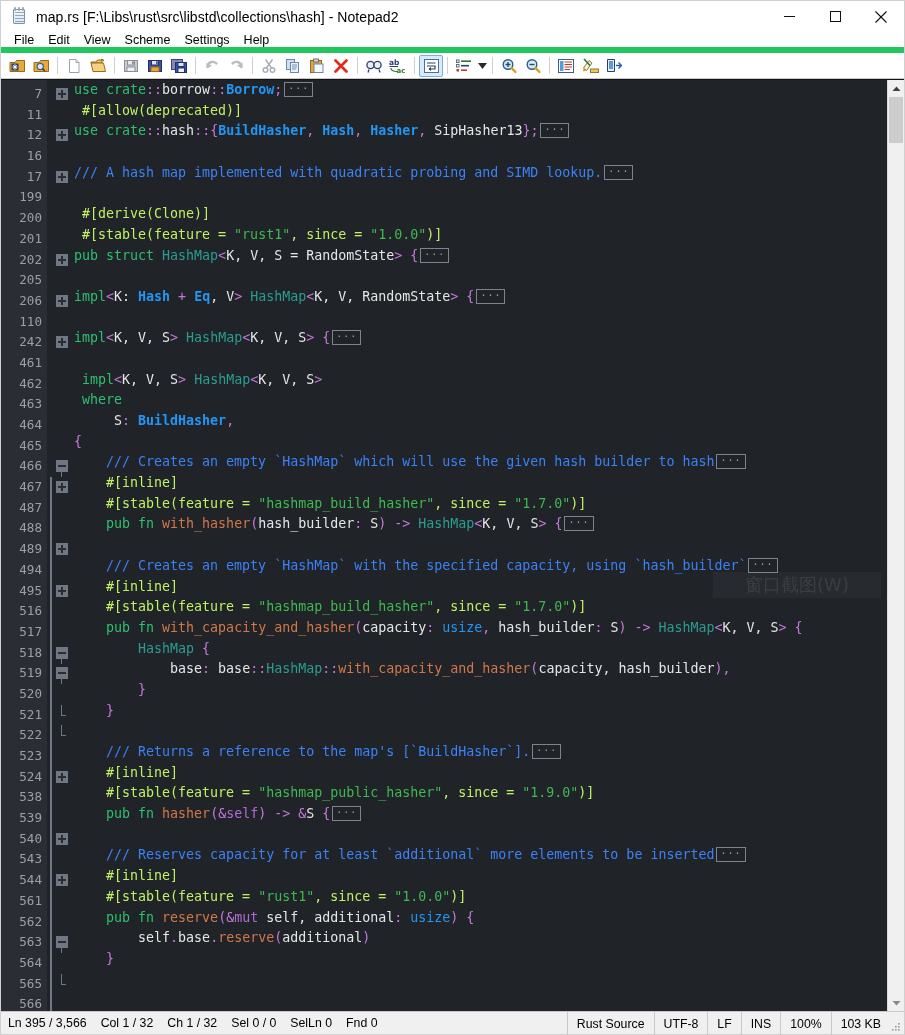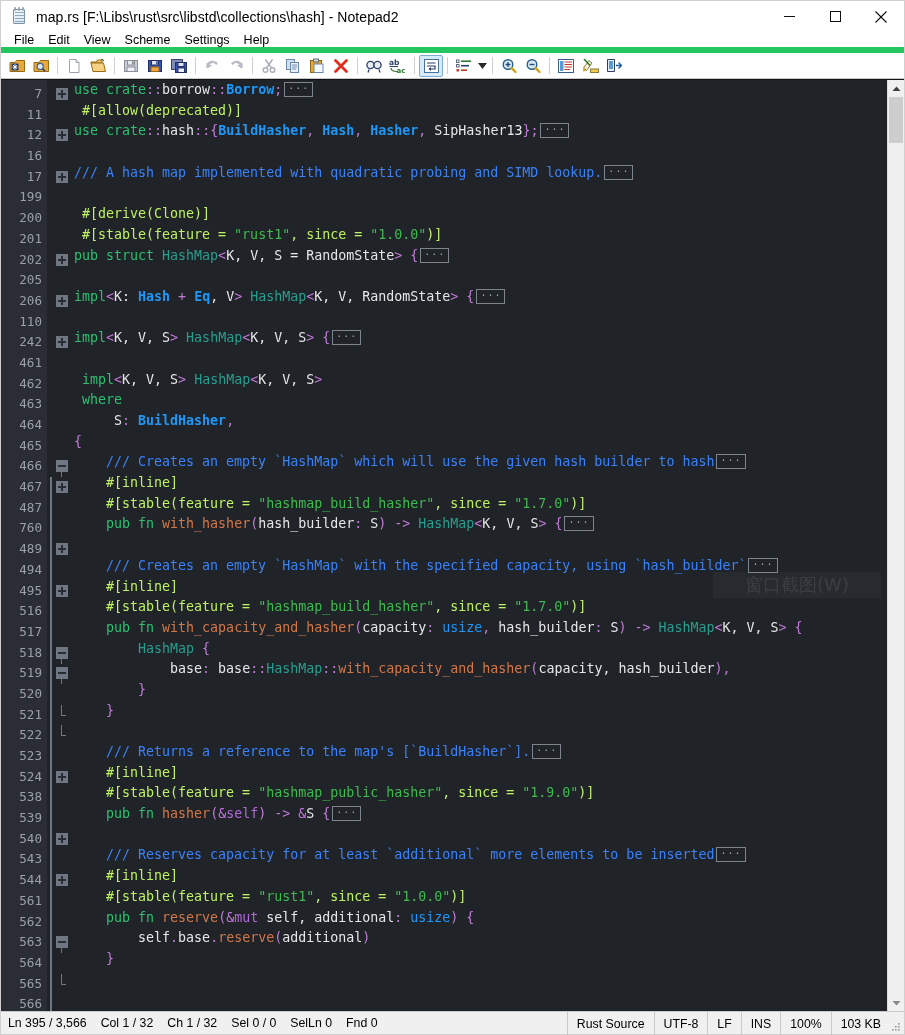--- a/index.html
+++ b/index.html
@@ -495,21 +495,21 @@
           <div class="ln">110</div>
           <div class="ln">242</div>
           <div class="ln">461</div>
           <div class="ln">462</div>
           <div class="ln">463</div>
           <div class="ln">464</div>
           <div class="ln">465</div>
           <div class="ln">466</div>
           <div class="ln">467</div>
           <div class="ln">487</div>
-          <div class="ln">760</div>
+          <div class="ln">488</div>
           <div class="ln">489</div>
           <div class="ln">494</div>
           <div class="ln">495</div>
           <div class="ln">516</div>
           <div class="ln">517</div>
           <div class="ln">518</div>
           <div class="ln">519</div>
           <div class="ln">520</div>
           <div class="ln">521</div>
           <div class="ln">522</div>

